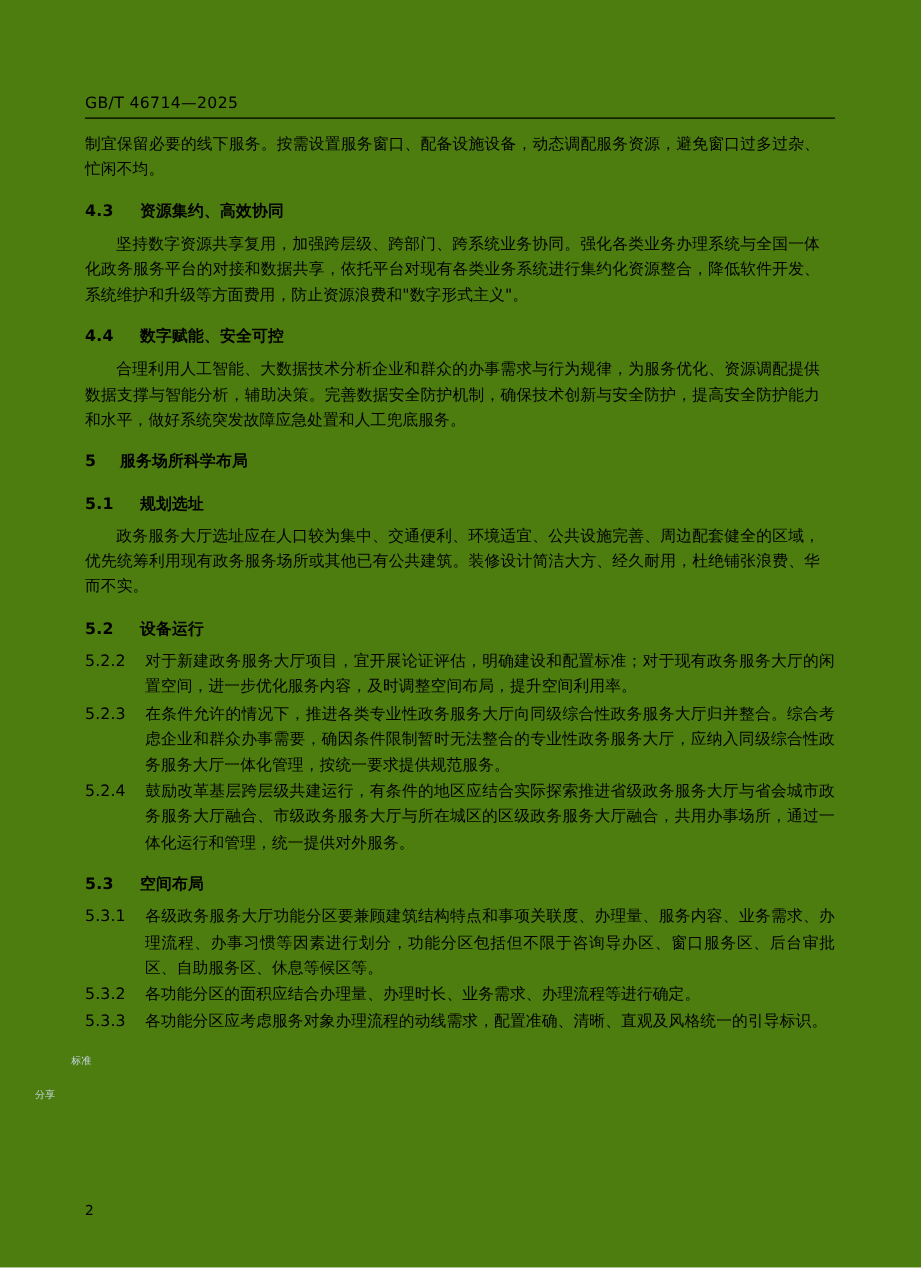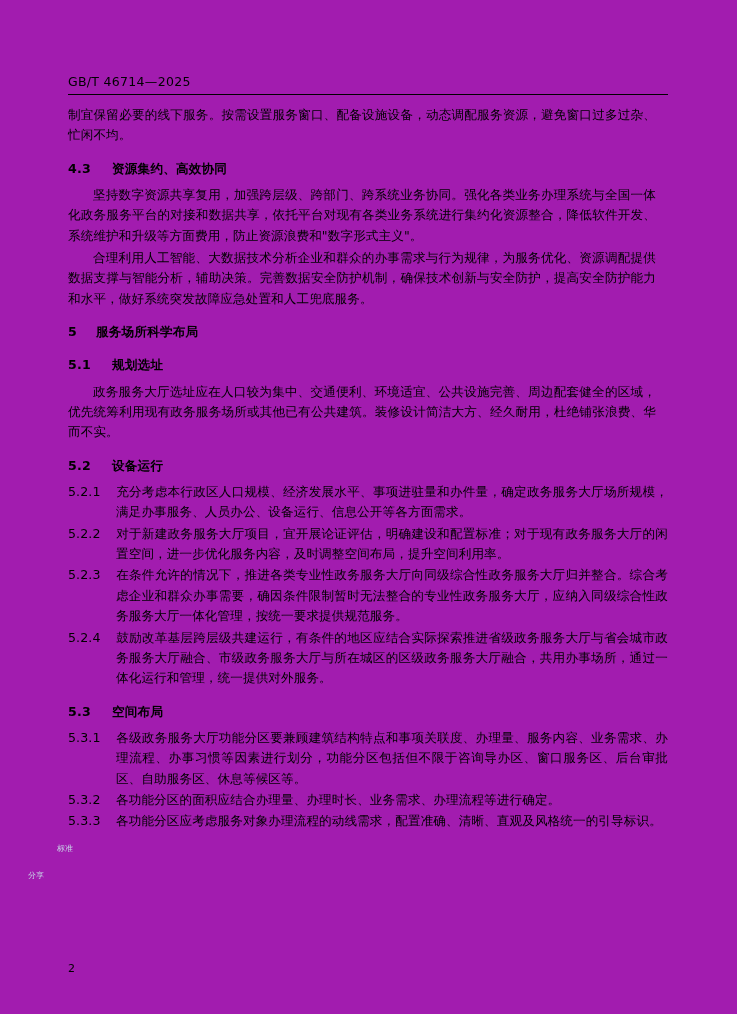--- a/index.html
+++ b/index.html
@@ -8,21 +8,21 @@
     background: #ffffff;
   }
   body {
     font-family: "DejaVu Sans", "Liberation Sans", sans-serif;
     color: #000000;
   }
   .page {
     position: relative;
     width: 737px;
     height: 1014px;
-    background: #a21caf;
+    background: #4d7c0f;
     overflow: hidden;
     box-sizing: border-box;
   }
   .content {
     position: absolute;
     left: 68px;
     top: 74px;
     width: 600px;
   }
   .header {
@@ -116,37 +116,37 @@
     <div class="header">GB/T 46714—2025</div>
     <div class="rule"></div>
 
     <p class="para">制宜保留必要的线下服务。按需设置服务窗口、配备设施设备，动态调配服务资源，避免窗口过多过杂、忙闲不均。</p>
 
     <div class="heading">
       <span class="num">4.3</span><span>资源集约、高效协同</span>
     </div>
     <p class="para indent">坚持数字资源共享复用，加强跨层级、跨部门、跨系统业务协同。强化各类业务办理系统与全国一体化政务服务平台的对接和数据共享，依托平台对现有各类业务系统进行集约化资源整合，降低软件开发、系统维护和升级等方面费用，防止资源浪费和"数字形式主义"。</p>
 
+    <div class="heading">
+      <span class="num">4.4</span><span>数字赋能、安全可控</span>
+    </div>
     <p class="para indent">合理利用人工智能、大数据技术分析企业和群众的办事需求与行为规律，为服务优化、资源调配提供数据支撑与智能分析，辅助决策。完善数据安全防护机制，确保技术创新与安全防护，提高安全防护能力和水平，做好系统突发故障应急处置和人工兜底服务。</p>
 
     <div class="heading level1">
       <span class="num">5</span><span>服务场所科学布局</span>
     </div>
 
     <div class="heading">
       <span class="num">5.1</span><span>规划选址</span>
     </div>
     <p class="para indent">政务服务大厅选址应在人口较为集中、交通便利、环境适宜、公共设施完善、周边配套健全的区域，优先统筹利用现有政务服务场所或其他已有公共建筑。装修设计简洁大方、经久耐用，杜绝铺张浪费、华而不实。</p>
 
     <div class="heading">
       <span class="num">5.2</span><span>设备运行</span>
     </div>
-    <p class="numbered">
-      <span class="lbl">5.2.1</span><span>充分考虑本行政区人口规模、经济发展水平、事项进驻量和办件量，确定政务服务大厅场所规模，满足办事服务、人员办公、设备运行、信息公开等各方面需求。</span>
-    </p>
     <p class="numbered">
       <span class="lbl">5.2.2</span><span>对于新建政务服务大厅项目，宜开展论证评估，明确建设和配置标准；对于现有政务服务大厅的闲置空间，进一步优化服务内容，及时调整空间布局，提升空间利用率。</span>
     </p>
     <p class="numbered">
       <span class="lbl">5.2.3</span><span>在条件允许的情况下，推进各类专业性政务服务大厅向同级综合性政务服务大厅归并整合。综合考虑企业和群众办事需要，确因条件限制暂时无法整合的专业性政务服务大厅，应纳入同级综合性政务服务大厅一体化管理，按统一要求提供规范服务。</span>
     </p>
     <p class="numbered">
       <span class="lbl">5.2.4</span><span>鼓励改革基层跨层级共建运行，有条件的地区应结合实际探索推进省级政务服务大厅与省会城市政务服务大厅融合、市级政务服务大厅与所在城区的区级政务服务大厅融合，共用办事场所，通过一体化运行和管理，统一提供对外服务。</span>
     </p>
 

